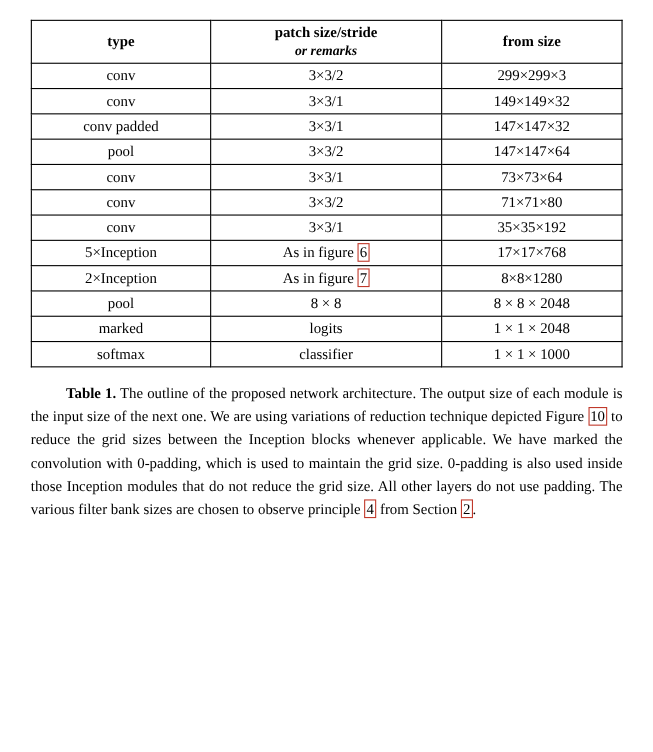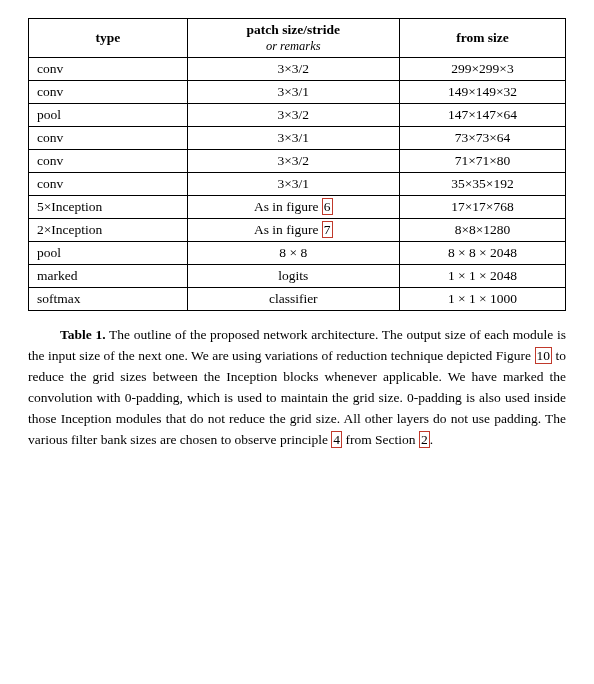--- a/index.html
+++ b/index.html
@@ -28,33 +28,33 @@
       border: 1px solid #000;
       padding: 3px 8px;
       text-align: center;
     }
 
     table th {
       font-weight: bold;
     }
 
     table td:first-child {
-      text-align: left;
+      text-align: center;
     }
 
     table th:first-child {
       text-align: center;
     }
 
     .th-main {
       font-weight: bold;
     }
 
     .th-sub {
-      font-weight: normal;
+      font-weight: bold;
       font-style: italic;
       font-size: 12.5px;
     }
 
     .caption {
       font-size: 13.5px;
       line-height: 1.55;
       text-align: justify;
       margin-top: 10px;
     }
@@ -87,20 +87,25 @@
     <tbody id="table-body">
     <tr>
           <td>conv</td>
           <td>3×3/2</td>
           <td>299×299×3</td>
         </tr>
         <tr>
           <td>conv</td>
           <td>3×3/1</td>
           <td>149×149×32</td>
+        </tr>
+        <tr>
+          <td>conv padded</td>
+          <td>3×3/1</td>
+          <td>147×147×32</td>
         </tr>
         <tr>
           <td>pool</td>
           <td>3×3/2</td>
           <td>147×147×64</td>
         </tr>
         <tr>
           <td>conv</td>
           <td>3×3/1</td>
           <td>73×73×64</td>

